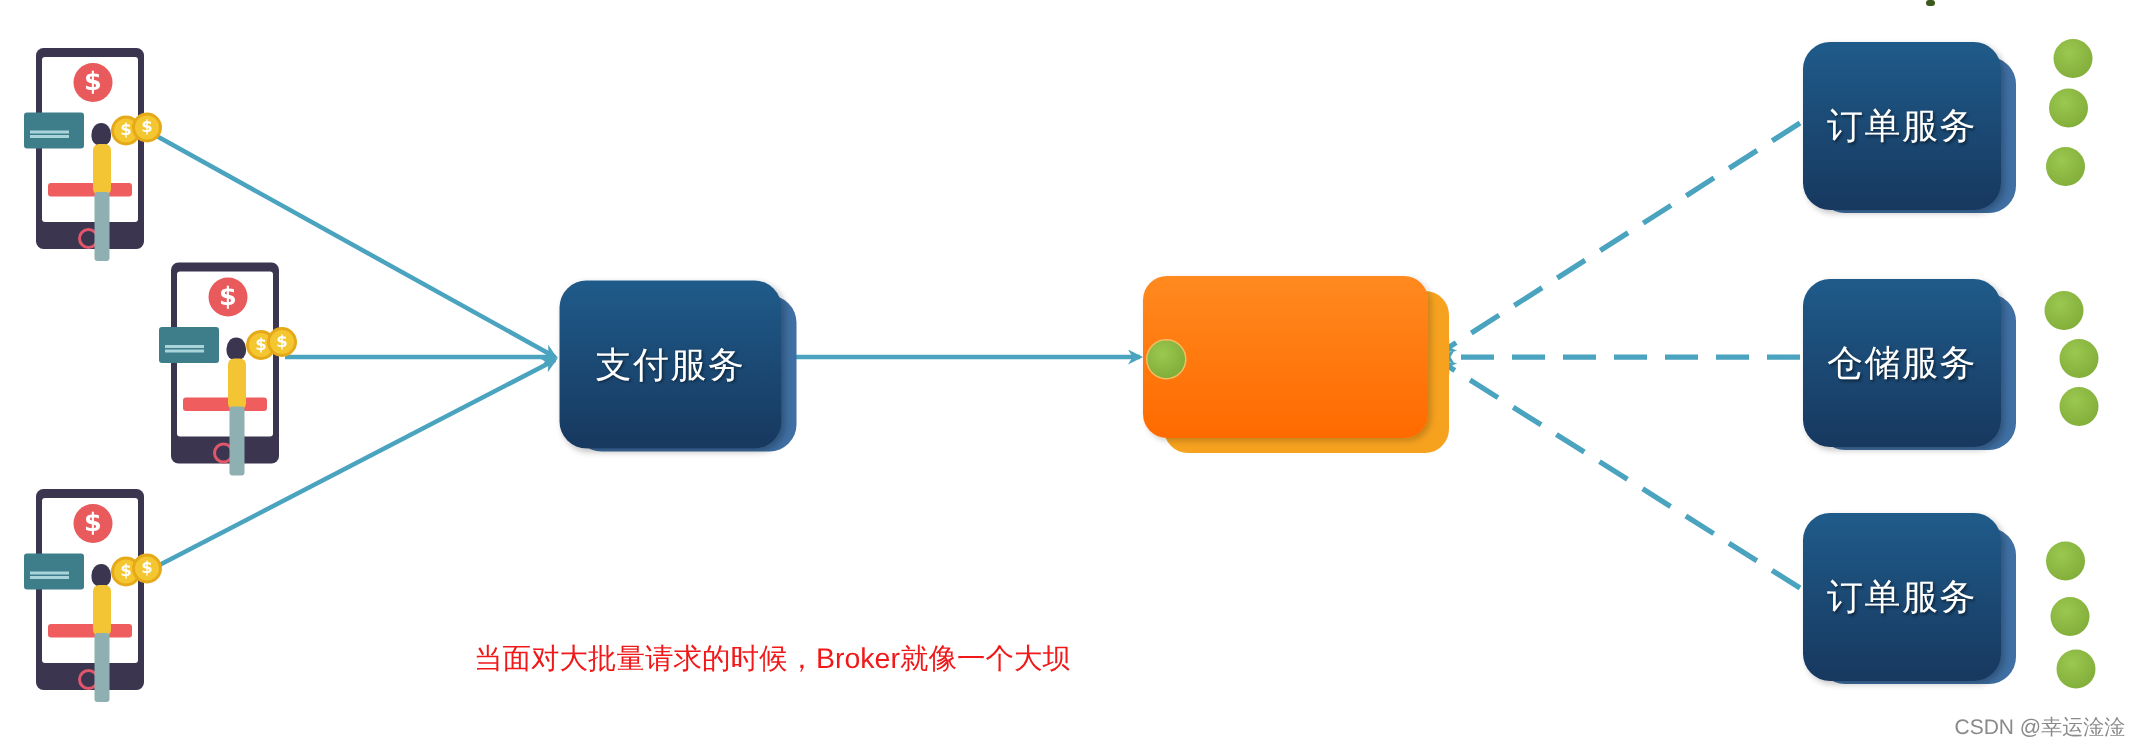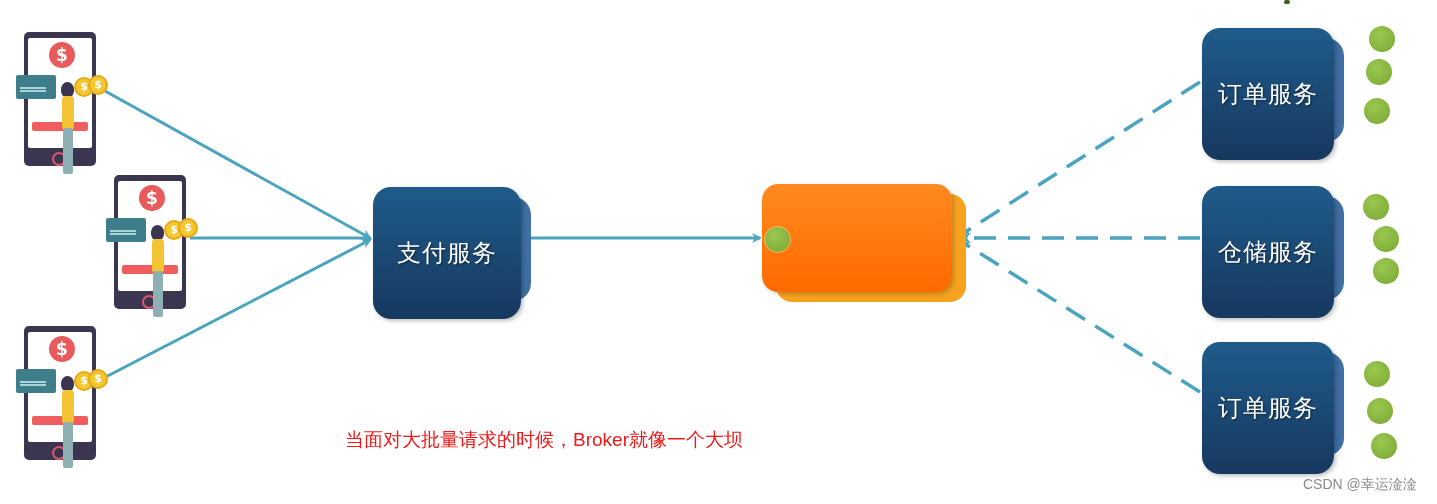--- a/index.html
+++ b/index.html
@@ -61,21 +61,21 @@
 
   
   .svc {
     position: absolute; width: 148px; height: 106px;
   }
   .svc .shadow {
     position: absolute; left: 10px; top: 10px; width: 148px; height: 104px;
     background: #3f6fa3; border-radius: 18px;
   }
   .svc .front {
-    position: absolute; left: 0; top: 0; width: 148px; height: 132px;
+    position: absolute; left: 0; top: 0; width: 148px; height: 112px;
     border-radius: 18px;
     background: linear-gradient(#1f5b8a, #17385f);
     box-shadow: 2px 2px 4px rgba(0,0,0,0.25);
     color: #ffffff; font-size: 24px; letter-spacing: 1px;
     display: flex; align-items: center; justify-content: center;
     text-shadow: 1px 1px 2px rgba(0,0,0,0.5);
   }
   .svc.small { width: 132px; }
   .svc.small .shadow, .svc.small .front { width: 132px; }
 
@@ -104,21 +104,20 @@
   .broker .label {
     position: absolute; left: 38px; top: 34px; color: #fff5e0;
     font-family: "DejaVu Sans Mono", "Liberation Mono", monospace;
     font-size: 30px; letter-spacing: 1px;
   }
 
   .note {
     position: absolute; left: 316px; top: 426px; color: #f01818;
     font-size: 19px; line-height: 27px;
     font-family: "Liberation Sans", "DejaVu Sans", sans-serif;
-    margin-left: 29px;
   }
   .watermark {
     position: absolute; left: 1284px; top: 476px; color: #8a8a8a;
     font-size: 14px; font-family: Liberation Sans, sans-serif; margin-left: 19px;
   }
   .corner-speck {
     position: absolute; left: 1284px; top: 0; width: 6px; height: 4px;
     background: #3d5a1e; border-radius: 2px;
   }
 </style>

